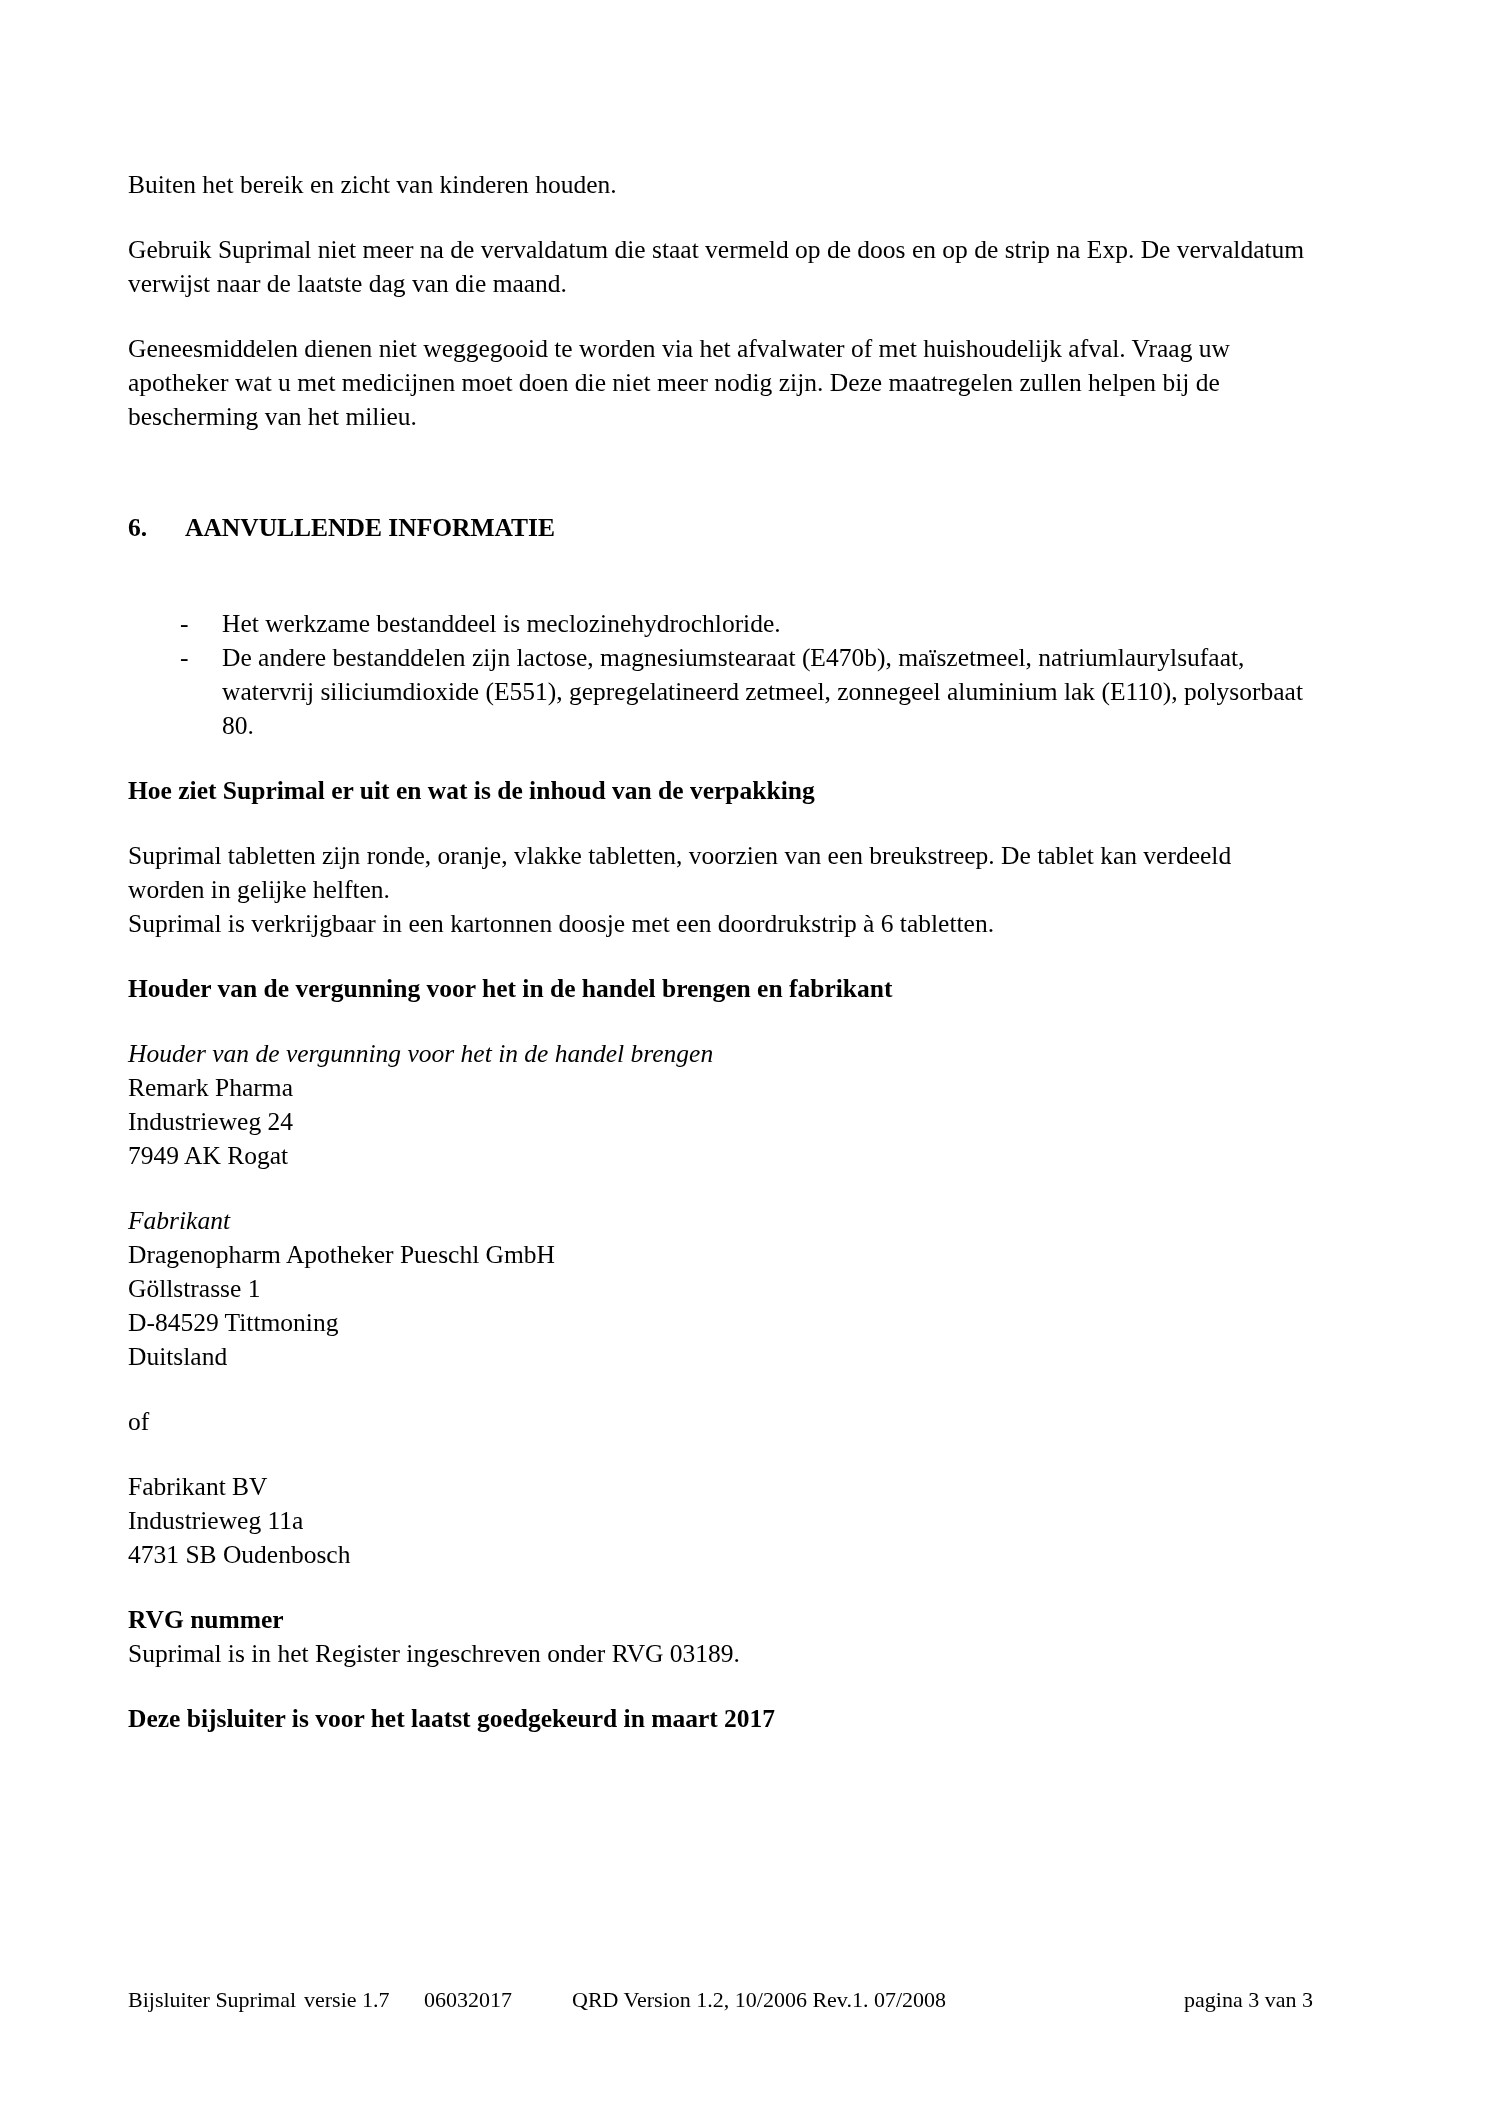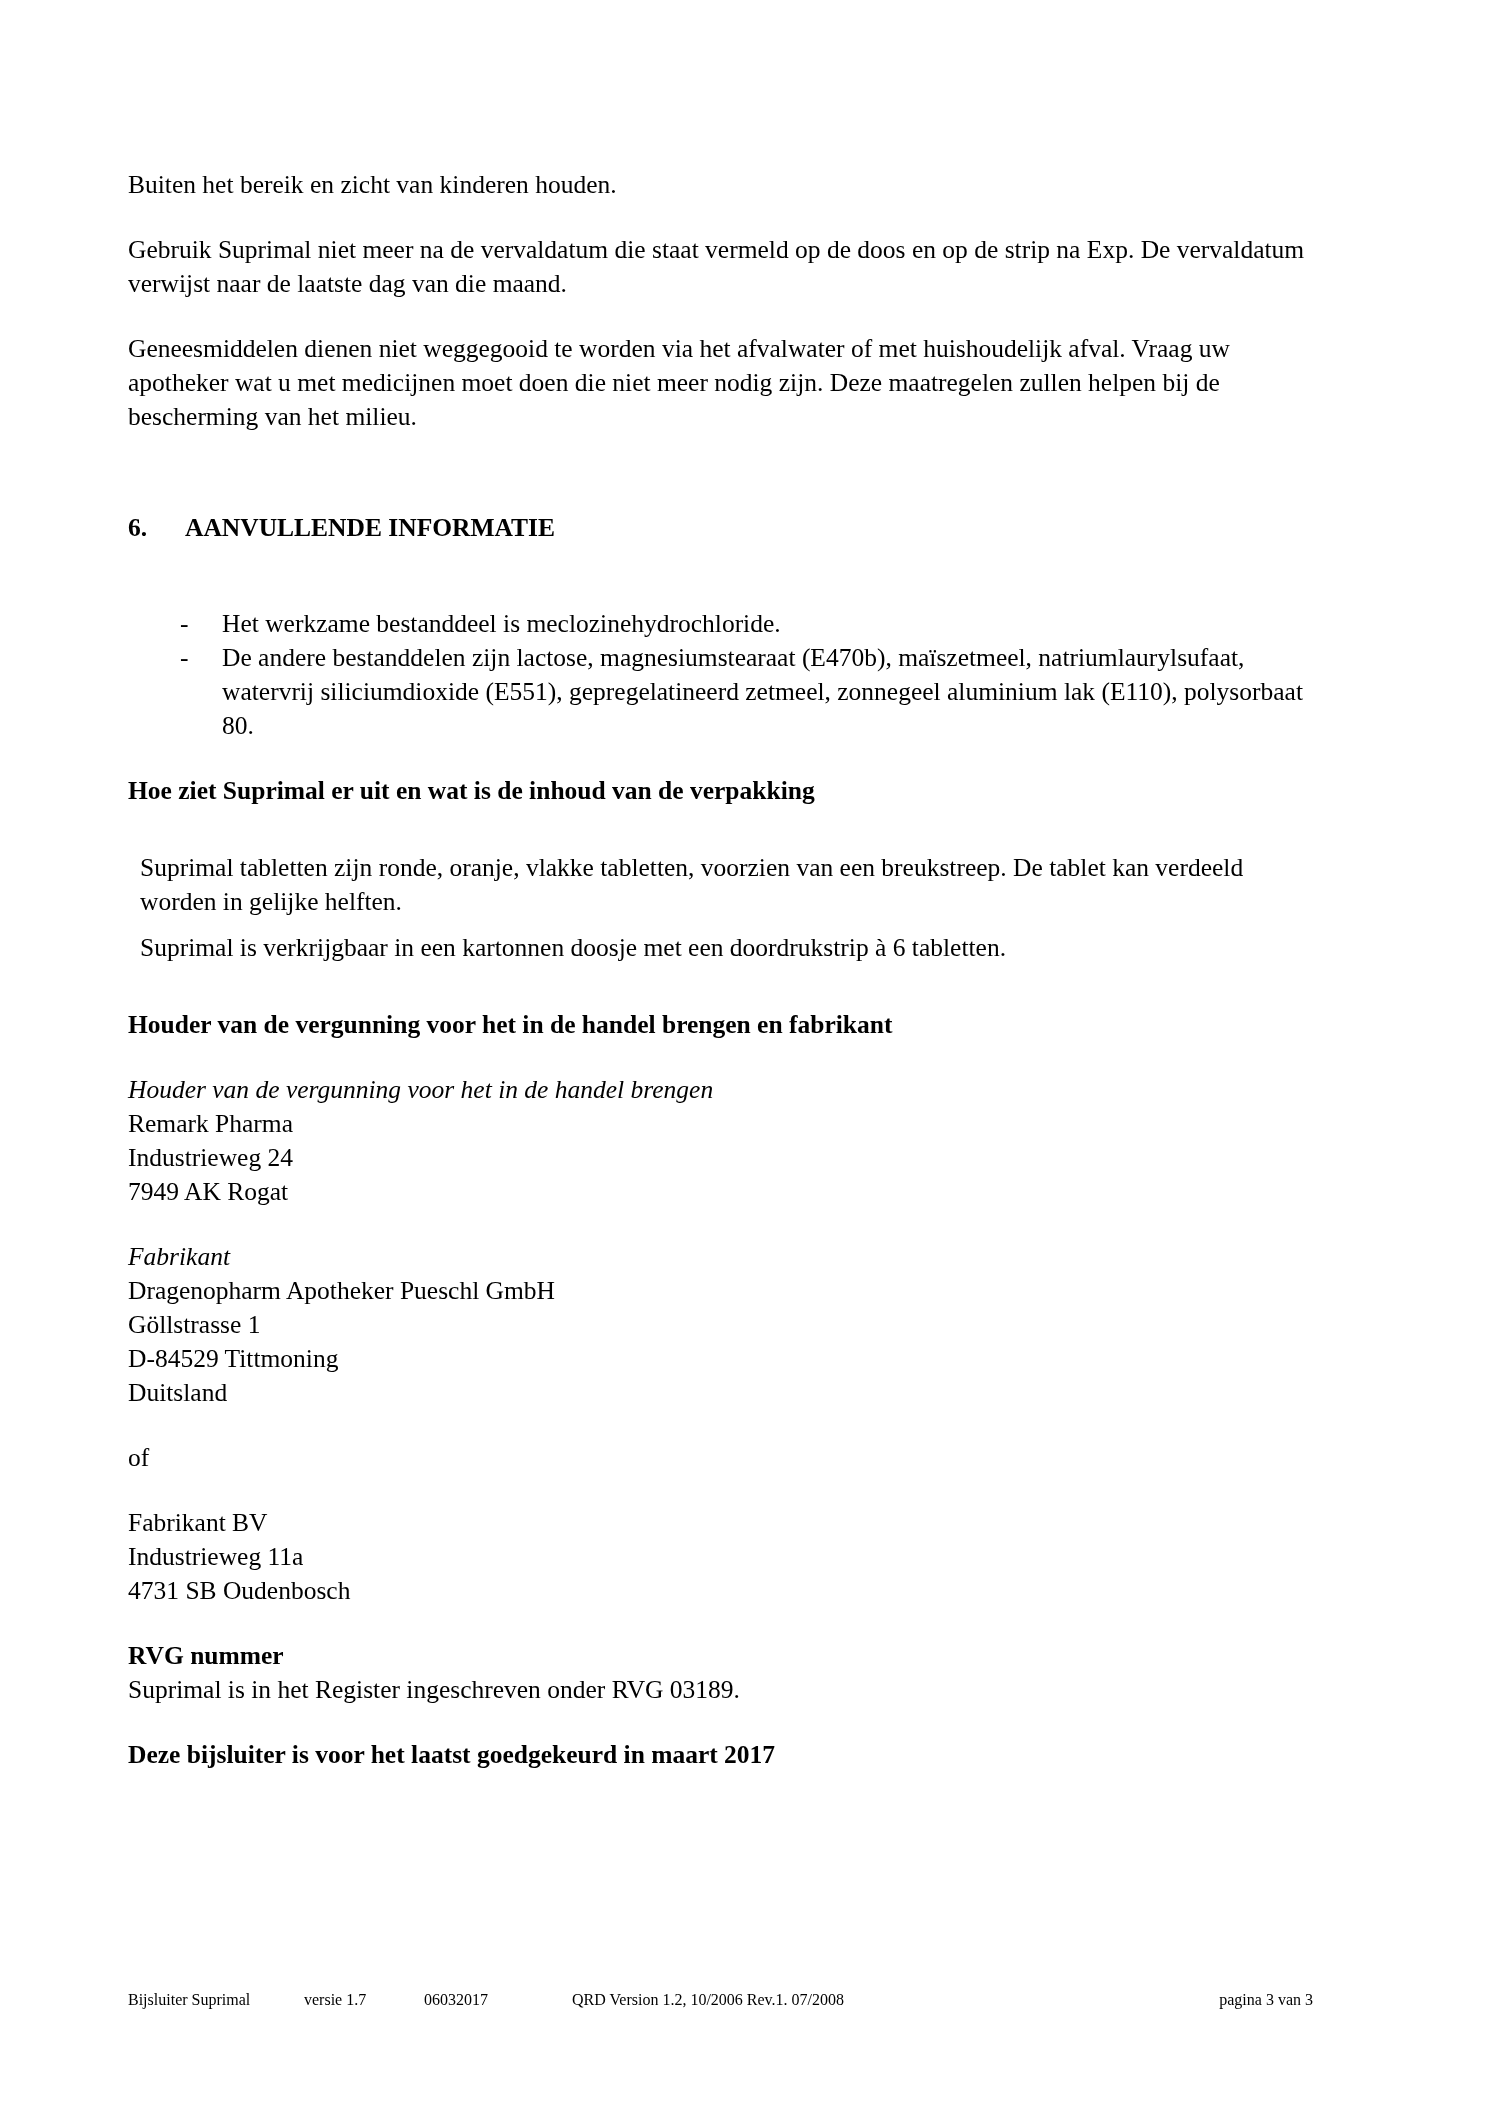--- a/index.html
+++ b/index.html
@@ -28,21 +28,21 @@
   p, .line {
     margin: 0;
     font-size: 25.5px;
     line-height: 34px;
     text-align: left;
   }
   .para {
     margin: 0 0 31px 0;
   }
   .para-tight {
-    margin: 12px;
+    margin: 0;
   }
   .gap-md { height: 31px; }
   .gap-lg { height: 46px; }
   .italic {
     font-style: italic;
   }
 
   .section-heading {
     font-weight: bold;
     font-size: 25.5px;
@@ -87,21 +87,21 @@
   .addr-line {
     font-size: 25.5px;
     line-height: 34px;
   }
 
   .footer {
     position: absolute;
     left: 128px;
     top: 1972px;
     width: 1185px;
-    font-size: 16px;
+    font-size: 22px;
     line-height: 24px;
     display: flex;
     align-items: baseline;
   }
   .footer .f-doc { width: 176px; flex: 0 0 176px; }
   .footer .f-ver { width: 120px; flex: 0 0 120px; margin-top: 16px; }
   .footer .f-date { width: 148px; flex: 0 0 148px; }
   .footer .f-qrd { flex: 1 1 auto; }
   .footer .f-page { flex: 0 0 auto; text-align: right; margin-left: 16px; }
 </style>

